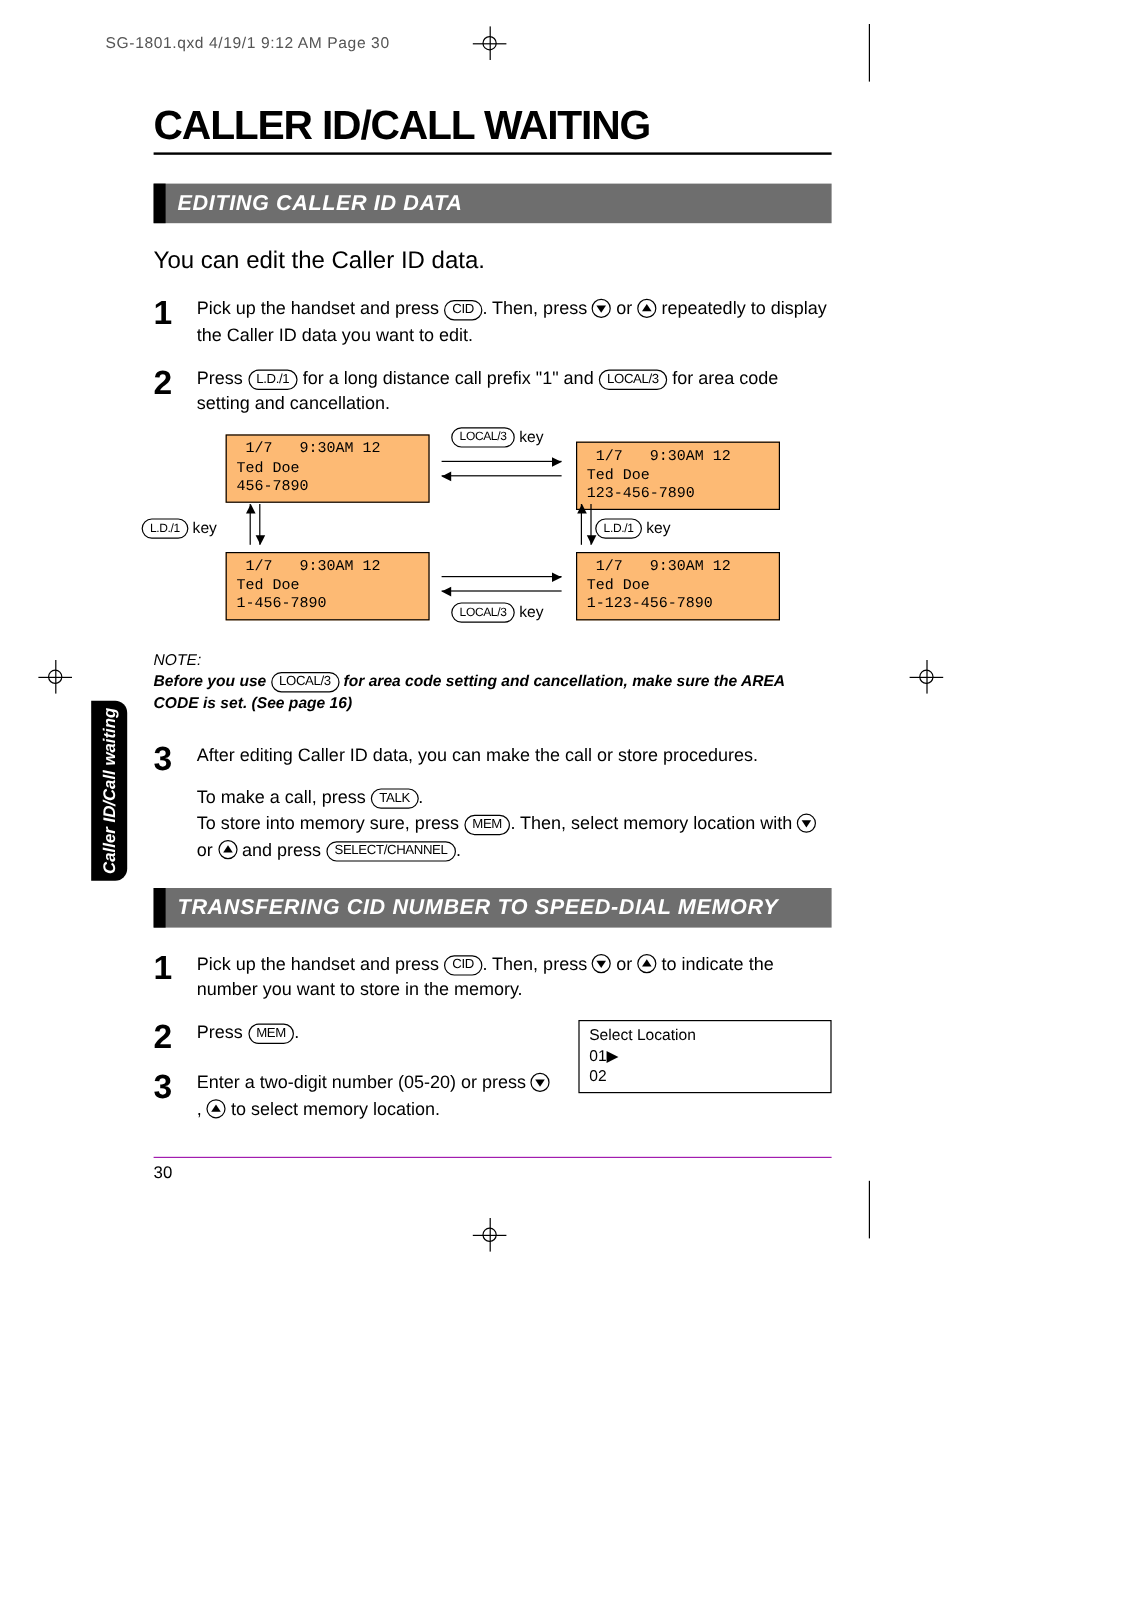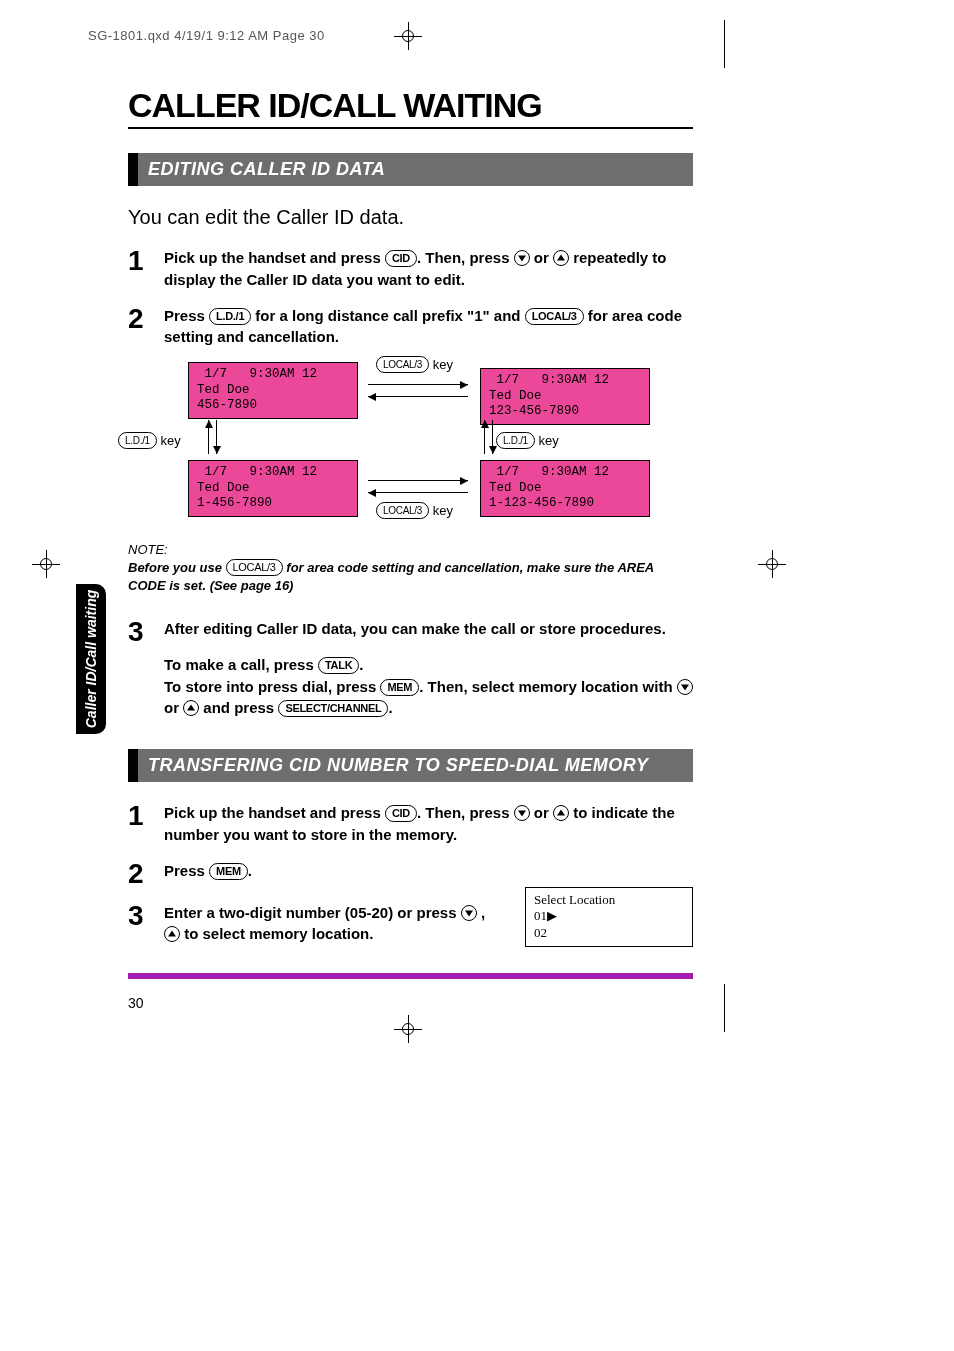--- a/index.html
+++ b/index.html
@@ -70,21 +70,21 @@
     font-weight: bold;
     font-style: italic;
     letter-spacing: 0.5px;
     padding: 6px 10px;
     border-left: 10px solid #000;
     margin-bottom: 20px;
   }
   p.intro { font-size: 20px; margin-bottom: 18px; }
   .step { display:flex; gap:10px; margin-bottom:14px; }
   .step .num { font-size:28px; font-weight:bold; line-height:1; min-width:26px; }
-  .step .body { font-size:15px; line-height:1.45;font-weight:bold; }
+  .step .body { font-size:15px; line-height:1.45; }
   .keycap {
     display:inline-block;
     border:1px solid #000;
     border-radius:9px;
     padding:0 6px;
     font-size:11px;
     line-height:15px;
     vertical-align:1px;
     font-family: Arial, sans-serif;
     letter-spacing:-0.3px;
@@ -117,21 +117,21 @@
     font-size:13px;
   }
   .lcd {
     position:absolute;
     border:1px solid #000;
     padding:4px 8px;
     font-family:"Courier New", monospace;
     font-size:12.5px;
     line-height:1.25;
     white-space:pre;
-    background:#ec4899;
+    background:#fdba74;
   }
   .lcd1 { left:20px;  top:0;   width:170px; }
   .lcd2 { left:312px; top:6px; width:170px; }
   .lcd3 { left:20px;  top:98px;width:170px; }
   .lcd4 { left:312px; top:98px;width:170px; }
   .kl { position:absolute; font-size:13px; }
   .kl .keycap{ font-size:10px; }
   .arrowline { position:absolute; height:1px; background:#000; }
   .arrowline::before,
   .arrowline::after {
@@ -149,30 +149,29 @@
   .arrowv.dn::after{bottom:0;border-top:8px solid #000;transform:translateX(-50%);}
 
   .note { font-size:13px; font-style:italic; font-weight:normal; margin:6px 0 2px; }
   .notetext { font-size:13px; font-style:italic; font-weight:bold; line-height:1.35; margin-bottom:24px;}
   .notetext .keycap{font-style:normal;font-weight:normal;}
 
   .two-col { display:flex; gap:20px; align-items:flex-start; }
   .two-col .left { flex:1; }
   .memlcd {
     border:1px solid #000;
-    font-family:Liberation Serif, serif;
+    font-family:Liberation Sans, sans-serif;
     font-size:13px;
     white-space:pre;
     padding:4px 8px;
-    width:168px;
+    width:211px;
     line-height:1.3;
-    margin-top:27px;
-  }
-
-  .footer-rule { border-top:6px solid #a21caf; margin-top:14px; padding-top:16px; font-size:14px;}
+  }
+
+  .footer-rule { border-top:1px solid #a21caf; margin-top:14px; padding-top:4px; font-size:14px;}
   .side-tab {
     position:absolute;
     left:76px;
     top:584px;
     width:30px;
     height:150px;
     background:#000;
     color:#fff;
     border-top-right-radius:10px;
     border-bottom-right-radius:10px;
@@ -273,26 +272,26 @@
   </div>
 
   <div class="step">
     <div class="num">3</div>
     <div class="body">
       <div style="margin-bottom:14px;">After editing Caller ID data, you can make the call or store procedures.</div>
       <div style="">
         <span>To make a call, press </span><span class="keycap">TALK</span><span>.</span>
       </div>
       <div>
-        <span>To store into press dial, press </span><span class="keycap">MEM</span><span>. Then, select memory location with </span><span class="arrowcap down"></span><span> or </span><span class="arrowcap up"></span><span> and press </span><span class="keycap">SELECT/CHANNEL</span><span>.</span>
+        <span>To store into memory sure, press </span><span class="keycap">MEM</span><span>. Then, select memory location with </span><span class="arrowcap down"></span><span> or </span><span class="arrowcap up"></span><span> and press </span><span class="keycap">SELECT/CHANNEL</span><span>.</span>
       </div>
     </div>
   </div>
 
-  <div class="section-bar" style="margin-top:30px;">TRANSFERING CID NUMBER TO SPEED-DIAL MEMORY</div>
+  <div class="section-bar" style="margin-top:20px;">TRANSFERING CID NUMBER TO SPEED-DIAL MEMORY</div>
 
   <div class="step">
     <div class="num">1</div>
     <div class="body">
       <span>Pick up the handset and press </span><span class="keycap">CID</span><span>. Then, press </span><span class="arrowcap down"></span><span> or </span><span class="arrowcap up"></span><span> to indicate the number you want to store in the memory.</span>
     </div>
   </div>
 
   <div class="two-col">
     <div class="left">

